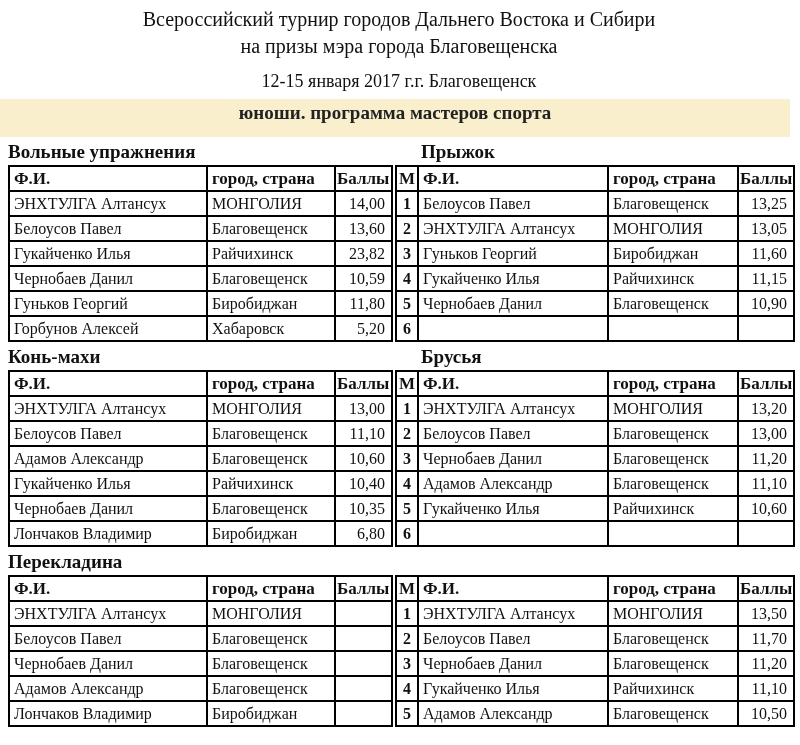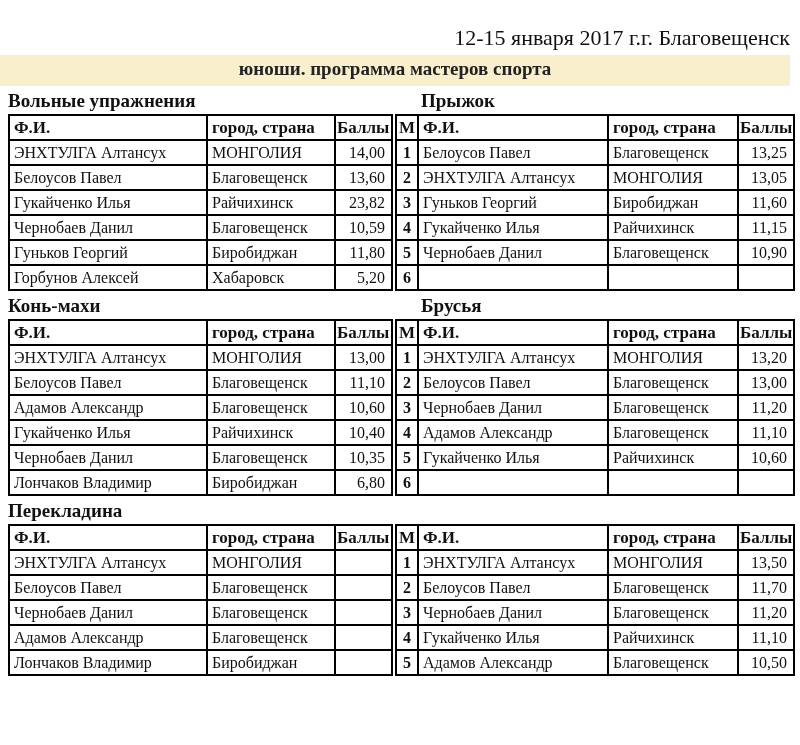--- a/index.html
+++ b/index.html
@@ -7,23 +7,23 @@
     width:800px; height:745px; box-sizing:border-box;
     padding:6px 10px 0 8px;
     background:#ffffff; color:#111;
     font-family:"Liberation Serif","DejaVu Serif",serif;
     overflow:hidden; position:relative;
   }
   
   .doc-title { text-align:center; }
   .doc-title .line { font-size:20px; line-height:27px; }
   .doc-subtitle { font-size:19px; line-height:23px; margin-top:5px; }
-  .doc-meta { display:flex; justify-content:flex-end; font-size:22px; line-height:23px; margin-top:20px; }
+  .doc-meta { display:flex; justify-content:center; font-size:18px; line-height:23px; margin-top:10px; }
   .banner {
-    margin:6px 0 0 -8px; width:790px; height:31px; line-height:27px;
+    margin:6px 0 0 -8px; width:790px; height:38px; line-height:27px;
     font-size:19px; font-weight:bold; text-align:center; color:#222;
   }
   
   .titles { display:flex; margin:3px 0 2px 0;gap:8px; }
   .titles h2 { margin:0; font-size:19px; line-height:23px; font-weight:bold; }
   .left-title { width:405px; flex:0 0 405px; }
   .tables { display:flex; align-items:flex-start; }
   table { border-collapse:collapse; table-layout:fixed;padding-left:24px; }
   .left-table { width:383px; flex:0 0 383px; }
   .right-table { width:398px; flex:0 0 398px; margin-left:2px; }
@@ -37,20 +37,24 @@
   td.score-cell { text-align:right; padding-right:6px; }
   td.place-cell { text-align:center; font-weight:bold; padding:0; }
   .col-l-name  { width:198px; } .col-l-city { width:128px; } .col-l-score { width:57px; }
   .col-r-place { width:22px;  } .col-r-name { width:190px; } .col-r-city  { width:130px; } .col-r-score { width:56px; }
 </style>
 </head>
 <body>
 
 <div class="page">
 
+  <div class="doc-title">
+    <div class="line">Всероссийский турнир городов Дальнего Востока и Сибири</div>
+    <div class="line">на призы мэра города Благовещенска</div>
+  </div>
 
 
   <div class="doc-meta">
     <span>12-15 января 2017 г.</span>
     <span>г. Благовещенск</span>
   </div>
 
   <div class="banner" id="banner" style="background: rgb(249, 239, 204);">юноши. программа мастеров спорта</div>
 
   <section class="event-section">

